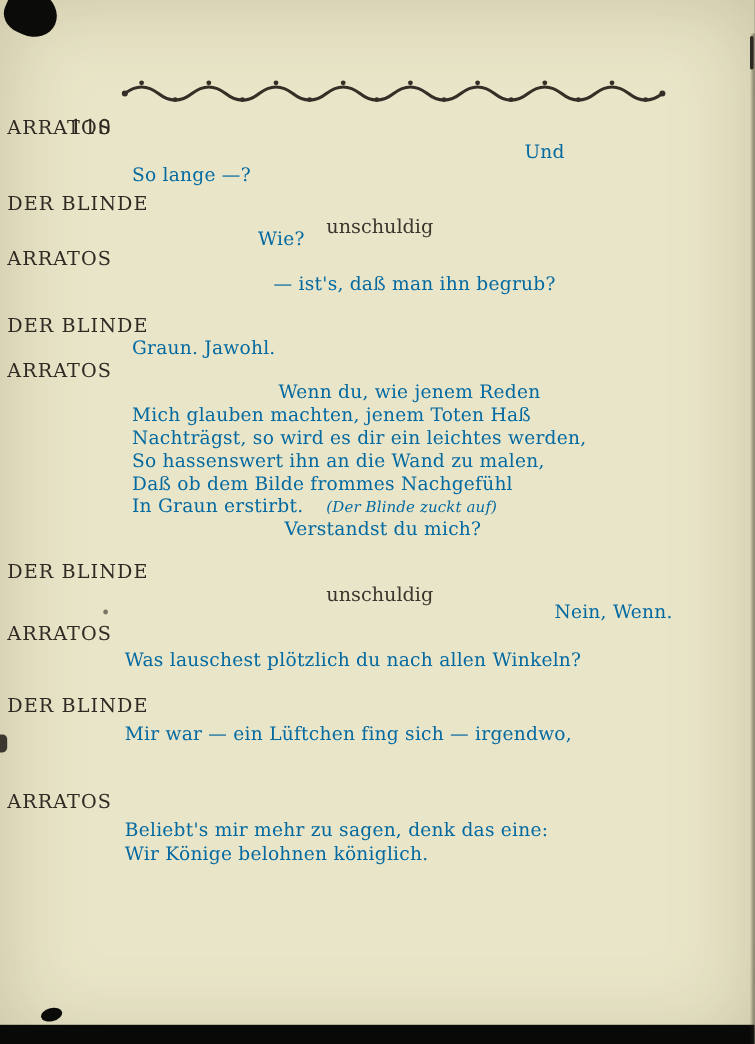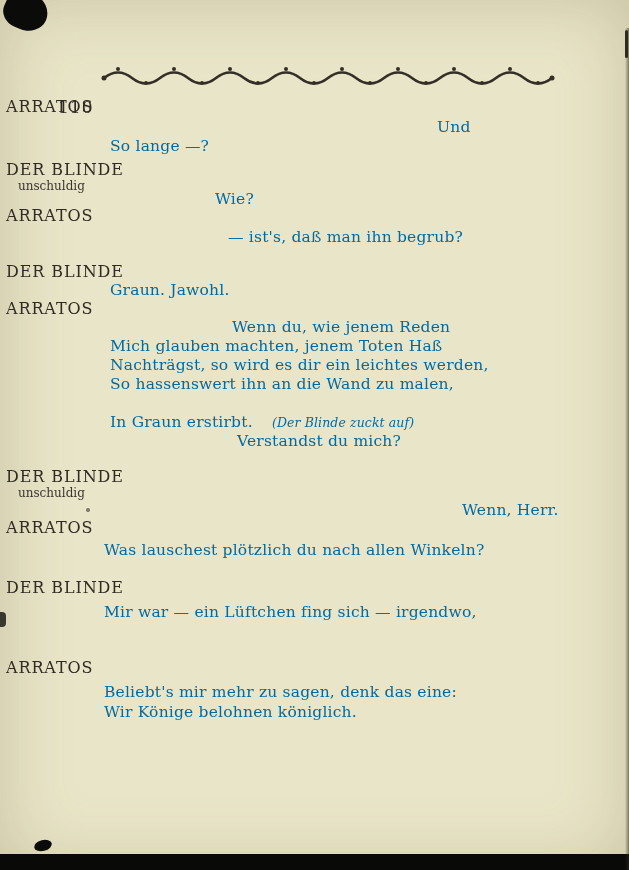--- a/index.html
+++ b/index.html
@@ -20,22 +20,22 @@
     white-space:nowrap;
   }
   .speaker{
     position:absolute;left:0;width:100%;
     text-align:left;padding-left:6px;box-sizing:border-box;
     font-size:16px;letter-spacing:.9px;
     color:#2f2b24;white-space:nowrap;
   }
   .dir{
     position:absolute;left:0;width:100%;
-    text-align:left;padding-left:18px;box-sizing:border-box;
-    font-size:12px;color:#3a362e;white-space:nowrap;
+    text-align:center;padding-left:4px;box-sizing:border-box;
+    font-size:16px;color:#3a362e;white-space:nowrap;
   }
   .small{font-size:12.5px;letter-spacing:.1px;font-style:italic;}
   .pagenum{
     position:absolute;left:58px;top:97px;
     font-size:17px;color:#2f2b24;letter-spacing:1px;
   }
   .ornament{position:absolute;left:100px;top:66px;}
   
   .blob-tl{
     position:absolute;left:4px;top:-8px;width:44px;height:38px;
@@ -110,29 +110,30 @@
   <div class="t" style="left:228px;top:228px">— ist's, daß man ihn begrub?</div>
 
   <div class="speaker" style="top:262px">DER BLINDE</div>
   <div class="t" style="left:110px;top:281px">Graun.  Jawohl.</div>
 
   <div class="speaker" style="top:299px">ARRATOS</div>
   <div class="t" style="left:232px;top:318px">Wenn du, wie jenem Reden</div>
   <div class="t" style="left:110px;top:337px">Mich glauben machten, jenem Toten Haß</div>
   <div class="t" style="left:110px;top:356px">Nachträgst, so wird es dir ein leichtes werden,</div>
   <div class="t" style="left:110px;top:375px">So hassenswert ihn an die Wand zu malen,</div>
+  <div class="t" style="left:110px;top:394px">Daß ob dem Bilde frommes Nachgefühl</div>
   <div class="t" style="left:110px;top:413px">
     <span>In Graun erstirbt.</span>
     <span class="small" style="margin-left:14px">(Der Blinde zuckt auf)</span>
   </div>
   <div class="t" style="left:237px;top:432px">Verstandst du mich?</div>
 
   <div class="speaker" style="top:467px">DER BLINDE</div>
   <div class="dir" style="top:486px">unschuldig</div>
-  <div class="t" style="left:462px;top:501px">Wenn, Herr.</div>
+  <div class="t" style="left:462px;top:501px">Nein, Wenn.</div>
 
   <div class="speaker" style="top:518px">ARRATOS</div>
   <div class="t" style="left:104px;top:541px">Was lauschest plötzlich du nach allen Winkeln?</div>
 
   <div class="speaker" style="top:578px">DER BLINDE</div>
   <div class="t" style="left:104px;top:603px">Mir war — ein Lüftchen fing sich — irgendwo,</div>
 
   <div class="speaker" style="top:658px">ARRATOS</div>
   <div class="t" style="left:104px;top:683px">Beliebt's mir mehr zu sagen, denk das eine:</div>
   <div class="t" style="left:104px;top:703px">Wir Könige belohnen königlich.</div>

